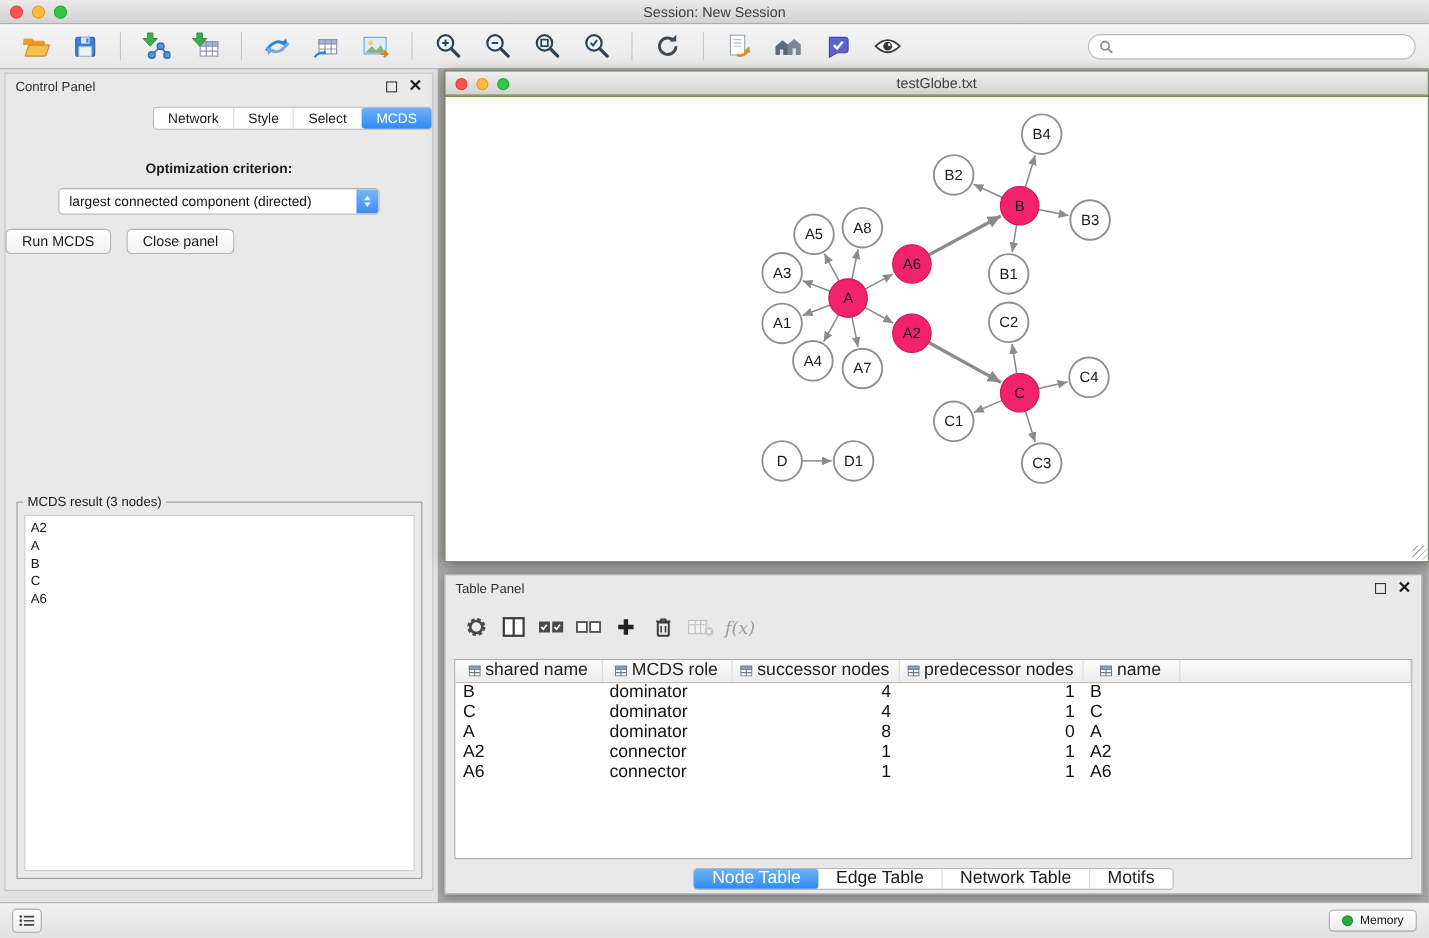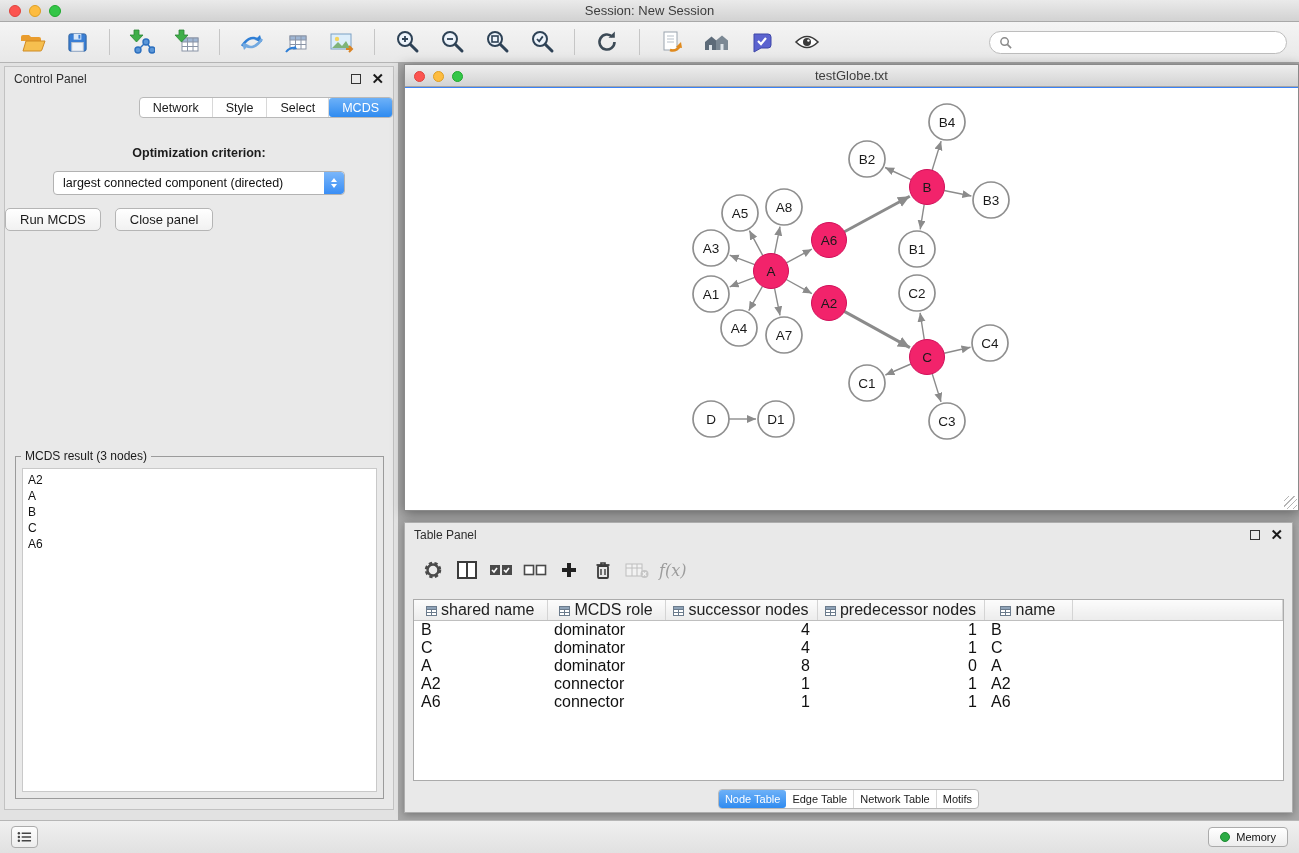--- a/index.html
+++ b/index.html
@@ -42,42 +42,42 @@
   .chev-down{width:0;height:0;border-left:3.5px solid transparent;border-right:3.5px solid transparent;border-top:4.5px solid #fff}
   .cp-buttons{display:flex;gap:14px;margin-top:13px}
   .mac-btn{background:linear-gradient(#ffffff,#f1f1f1);border:1px solid #b5b5b5;border-radius:5px;padding:3px 14px;font-size:13px;color:#1a1a1a}
   .result-group{position:absolute;left:10px;right:9px;top:389px;bottom:10px;border:1px solid #9b9b9b}
   .result-legend{position:absolute;top:-8px;left:5px;background:#e9e9e9;padding:0 4px;font-size:12px;color:#1a1a1a}
   .result-list{position:absolute;left:6px;right:6px;top:11px;bottom:6px;background:#fff;border:1px solid #c9c9c9;overflow:hidden;padding:3px 5px}
   .result-item{font-size:12px;line-height:16px;color:#111}
 
   
   .desktop{position:absolute;left:398px;top:62px;right:0;bottom:33px;background:#a8a8a8}
-  .network-window{position:absolute;left:6px;top:2px;width:895px;height:447px;background:#3b82f6;border:1px solid #8a8a8a;box-shadow:0 3px 12px rgba(0,0,0,.4)}
+  .network-window{position:absolute;left:6px;top:2px;width:895px;height:447px;background:#4d7c0f;border:1px solid #8a8a8a;box-shadow:0 3px 12px rgba(0,0,0,.4)}
   .nw-titlebar{position:relative;height:22px;background:linear-gradient(#eeeeee,#d3d3d3);border-bottom:1px solid #a5a5a5}
   .nw-canvas{position:absolute;top:23px;left:0;right:0;bottom:0;background:#fff}
   #net-svg{display:block}
   #net-svg text{font-family:"Liberation Sans",sans-serif}
   .resize-corner{position:absolute;right:1px;bottom:1px;width:13px;height:13px;background:repeating-linear-gradient(135deg,transparent 0 3px,#b5b5b5 3px 4px)}
 
   
   .table-panel{position:absolute;left:6px;top:460px;width:889px;height:291px;background:#e9e9e9;border:1px solid #adadad;box-shadow:0 2px 8px rgba(0,0,0,.3)}
   .tp-toolbar{position:absolute;top:24px;left:0;right:0;height:46px;display:flex;align-items:center;padding-left:16px;gap:10px}
   .tp-tool{display:flex;align-items:center;justify-content:center;width:24px;height:24px}
   .fx{font-family:"DejaVu Serif",serif;font-style:italic;font-size:16px;color:#9c9c9c}
   .tp-table-wrap{position:absolute;left:8px;right:8px;top:76px;height:182px;background:#fff;border:1px solid #ababab;overflow:hidden}
   table.datatable{border-collapse:collapse;width:100%;table-layout:fixed;font-size:16px}
   table.datatable th{height:20px;background:linear-gradient(#fcfcfc,#ececec);border-right:1px solid #d4d4d4;border-bottom:1px solid #bfbfbf;font-weight:normal;color:#222;text-align:center;vertical-align:middle;white-space:nowrap;overflow:hidden}
   table.datatable th .hlab{margin-left:4px}
   table.datatable td{height:16px;padding:0 7px;color:#111;white-space:nowrap;overflow:hidden}
   td.num{text-align:right;padding-right:10px}
   .col0{width:133px}.col1{width:118px}.col2{width:152px}.col3{width:167px}.col4{width:88px}.colf{width:auto}
   .tp-tabs-row{position:absolute;left:0;right:0;bottom:3px;display:flex;justify-content:center}
   .tp-tabs-row .seg{height:20px;background:#fff}
-  .tp-tabs-row .seg-tab{font-size:11px;padding:0 6px}
+  .tp-tabs-row .seg-tab{font-size:16px;padding:0 16px}
 
   
   .statusbar{position:absolute;left:0;right:0;bottom:0;height:33px;background:linear-gradient(#f0f0f0,#e1e1e1);border-top:1px solid #b6b6b6;display:flex;align-items:center;padding:0 11px}
   .list-btn{width:27px;height:22px;border:1px solid #ababab;border-radius:4px;background:linear-gradient(#fdfdfd,#ededed);display:flex;align-items:center;justify-content:center}
   .memory-btn{margin-left:auto;display:flex;align-items:center;gap:6px;background:linear-gradient(#ffffff,#ededed);border:1px solid #ababab;border-radius:4px;padding:3px 11px;font-size:11px;color:#111}
   .green-dot{width:10px;height:10px;border-radius:50%;background:#2bab44;border:1px solid #1d8c33}
 </style>
 </head>
 <body>
 

